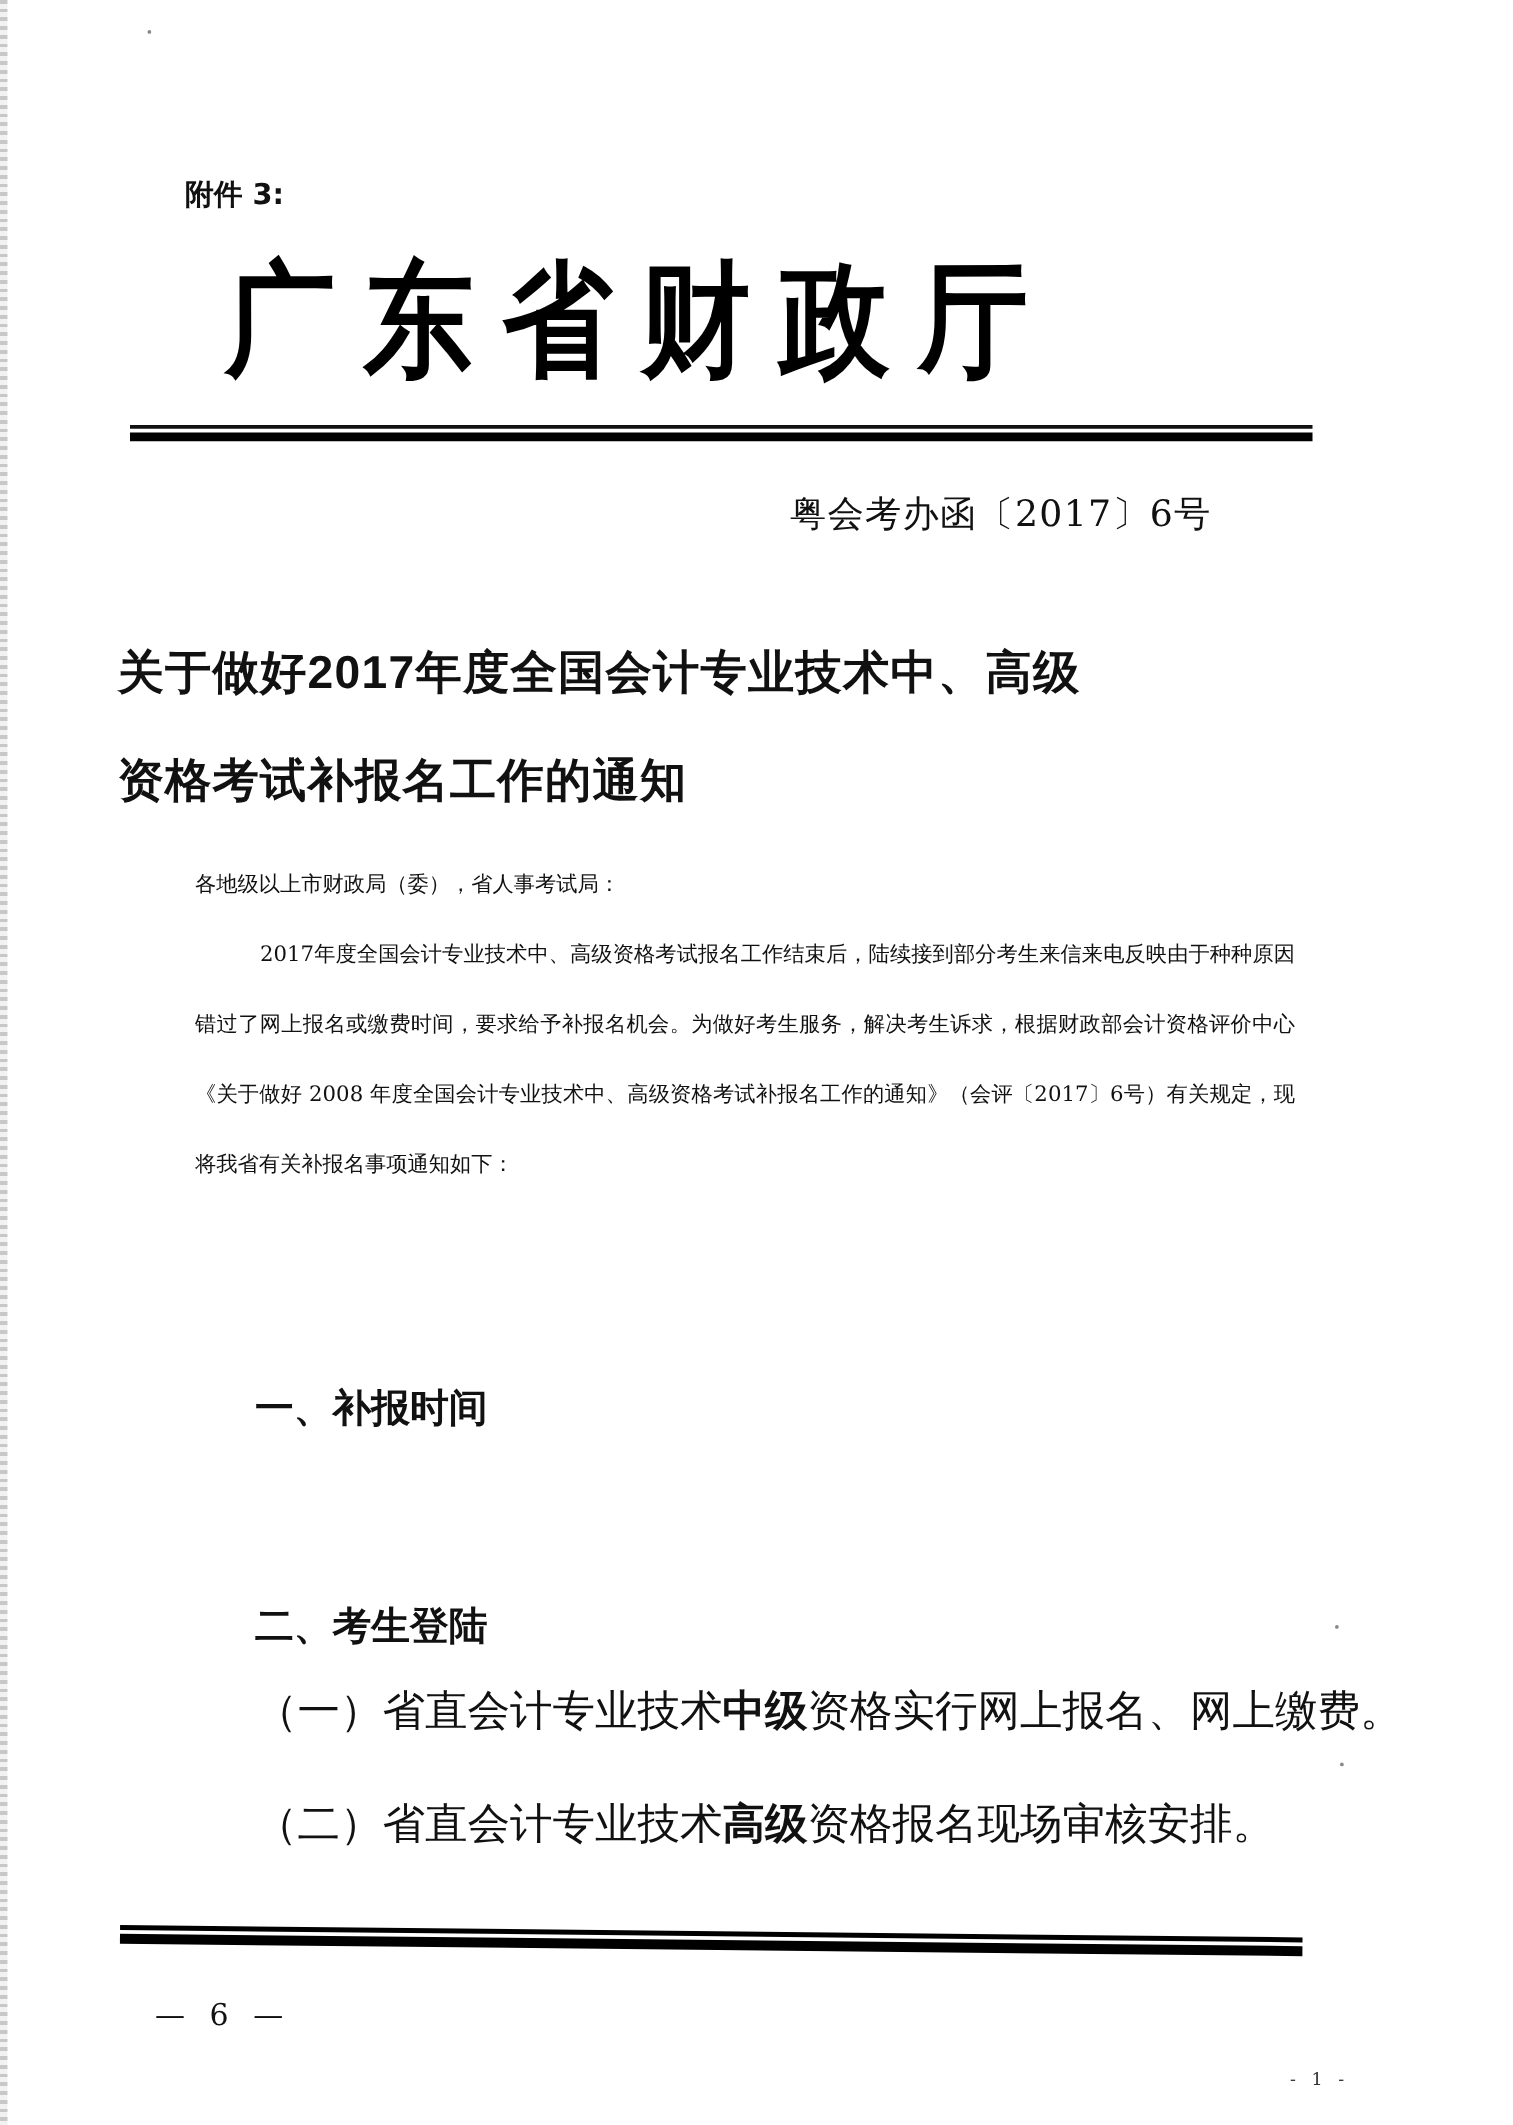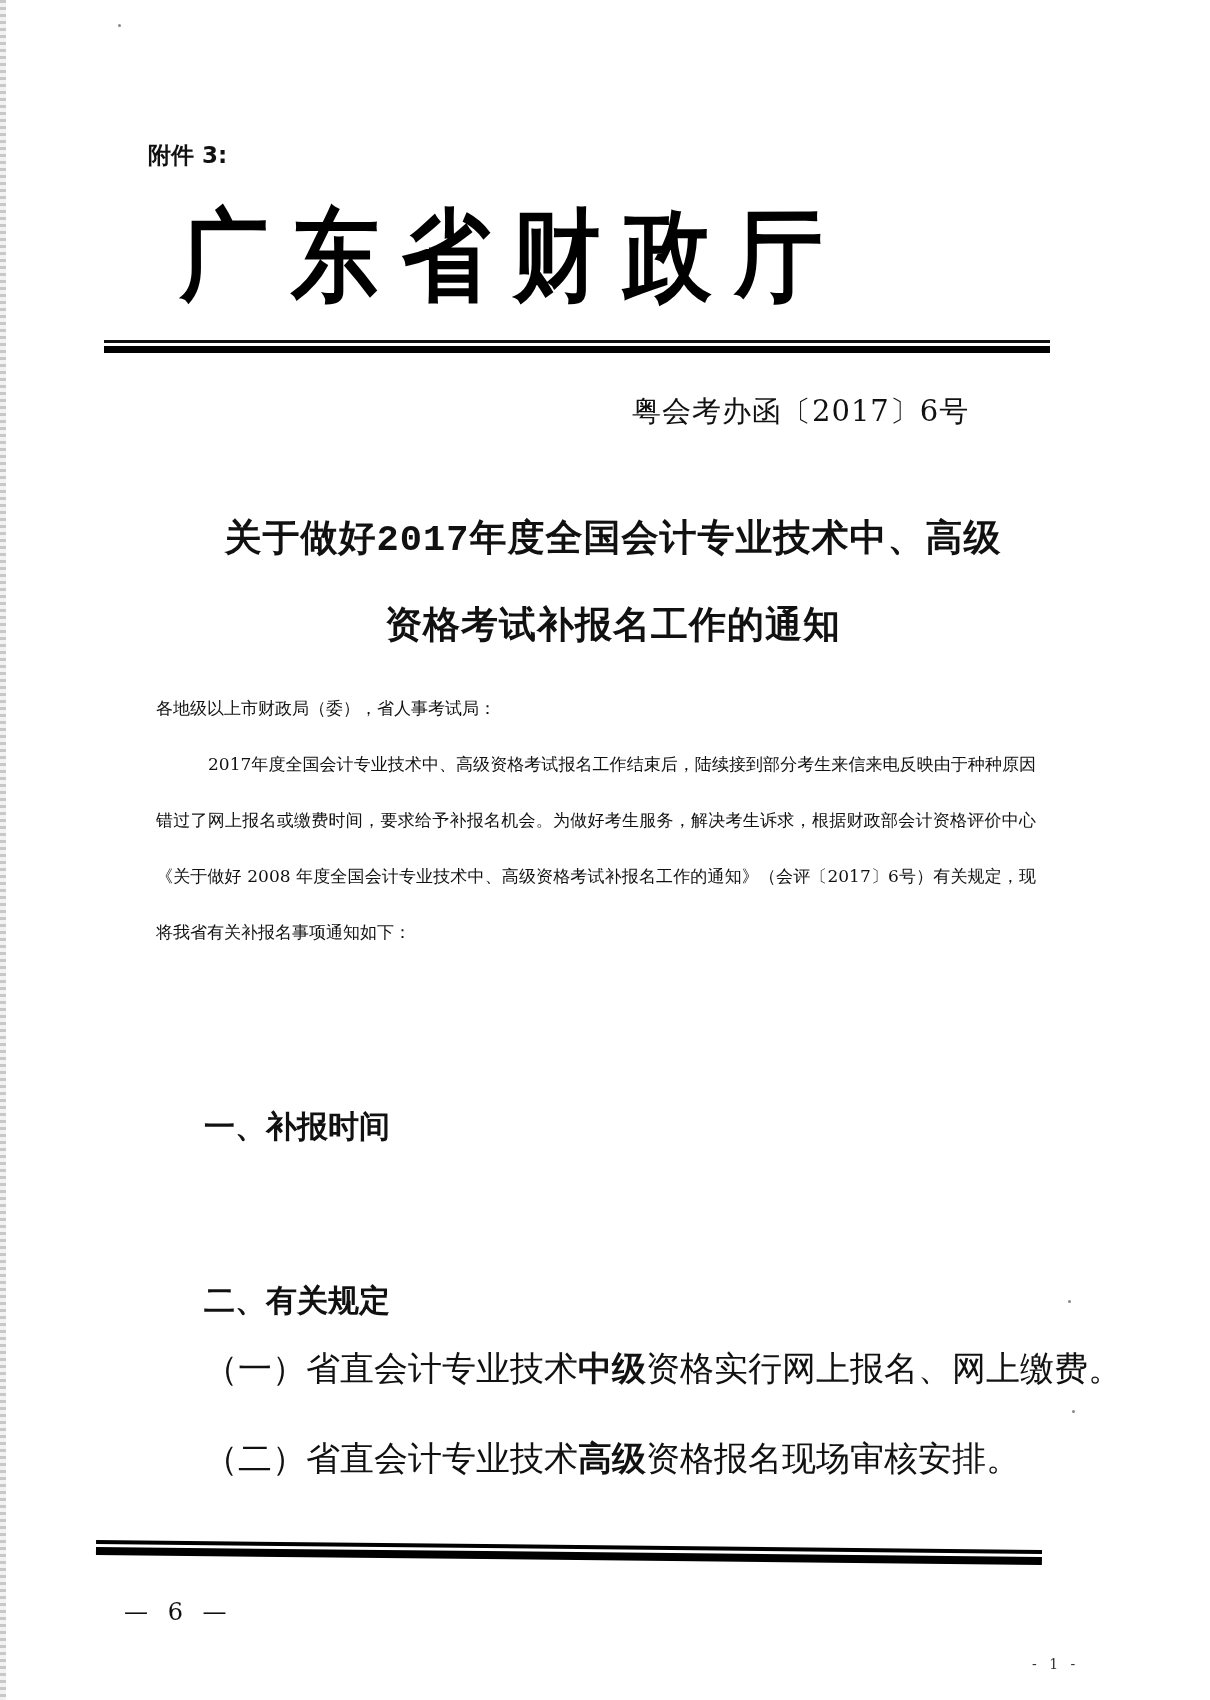--- a/index.html
+++ b/index.html
@@ -11,21 +11,21 @@
     background: repeating-linear-gradient(to bottom, #c8c8c8 0 3px, #f2f2f2 3px 7px); }
   .attach { position: absolute; left: 148px; top: 140px; font-family: "DejaVu Sans", sans-serif;
     font-size: 23px; font-weight: bold; }
   .masthead { position: absolute; left: 180px; top: 196px; width: 780px; font-family: "DejaVu Sans", sans-serif;
     font-size: 100px; letter-spacing: 26px; line-height: 120px; transform: scaleX(0.88); transform-origin: left;
     color: #000; font-weight: bold; }
   .rule-top { position: absolute; left: 104px; top: 340px; width: 946px; height: 14px; }
   .rule-top .thin { position: absolute; left: 0; top: 0; width: 100%; height: 3px; background: #111; }
   .rule-top .thick { position: absolute; left: 0; top: 6px; width: 100%; height: 7px; background: #000; }
   .docnum { position: absolute; left: 632px; top: 392px; font-size: 29px; letter-spacing: 1px; }
-  .title { position: absolute; left: 108px; width: 1010px; text-align: center; font-family: Liberation Mono, monospace;
+  .title { position: absolute; left: 94px; width: 1010px; text-align: left; font-family: Liberation Sans, sans-serif;
     font-weight: bold; font-size: 37px; letter-spacing: 1px; }
   .title.l1 { top: 513px; }
   .title.l2 { top: 600px; }
   .para { position: absolute; left: 156px; width: 880px; font-size: 17px; line-height: 56px; text-align: justify; }
   .addressee { top: 680px; }
   .body-text { top: 736px; }
   .body-text .indent { padding-left: 52px; }
   .h-sec { position: absolute; left: 204px; font-family: "DejaVu Sans", sans-serif; font-weight: bold; font-size: 31px; }
   .sec1 { top: 1106px; }
   .sec1-text { top: 1150px; }
@@ -65,21 +65,21 @@
 <div class="para body-text">
   <span class="indent"></span><span>2017年度全国会计专业技术中、高级资格考试报名工作结束后，陆续接到部分考生来信来电反映由于种种原因错过了网上报名或缴费时间，要求给予补报名机会。为做好考生服务，解决考生诉求，根据财政部会计资格评价中心《关于做好 2008 年度全国会计专业技术中、高级资格考试补报名工作的通知》（会评〔2017〕6号）有关规定，现将我省有关补报名事项通知如下：</span>
 </div>
 
 <div class="h-sec sec1">一、补报时间</div>
 
 <div class="para sec1-text">
   <span class="indent" style="padding-left:52px"></span>
 </div>
 
-<div class="h-sec sec2">二、有关规定</div>
+<div class="h-sec sec2">二、考生登陆</div>
 
 <div class="sub sub1">
   <span>（一）省直会计专业技术</span><b>中级</b><span>资格实行网上报名、网上缴费。</span>
 </div>
 
 <div class="sub sub2">
   <span>（二）省直会计专业技术</span><b>高级</b><span>资格报名现场审核安排。</span>
 </div>
 
 <div class="rule-bottom">

